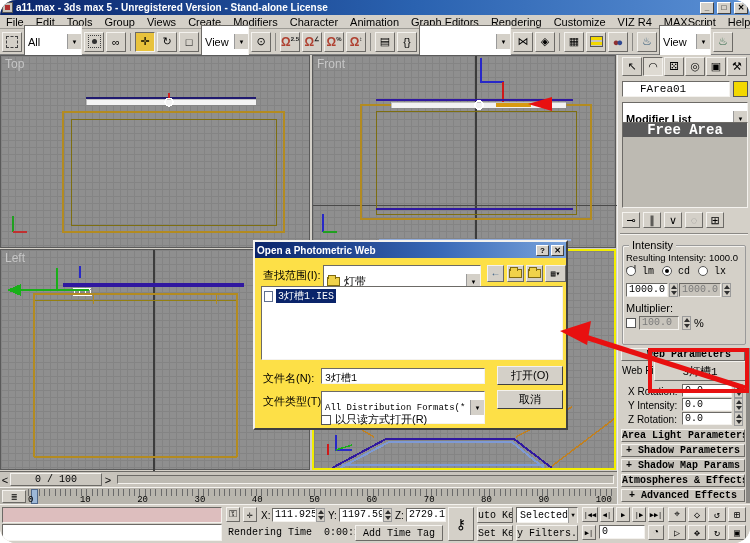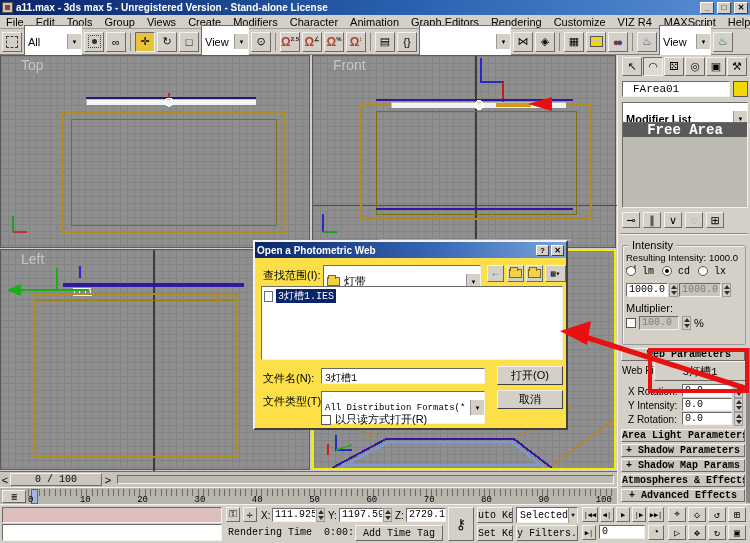--- a/index.html
+++ b/index.html
@@ -1,36 +1,36 @@
 <!DOCTYPE html>
 <html><head>
 <meta charset="utf-8">
 <style>
   *{box-sizing:border-box;margin:0;padding:0;}
   body{font-family:"Liberation Sans",sans-serif;font-size:11px;color:#000;}
-  #root{position:relative;width:750px;height:543px;background:#d4d0c8;overflow:hidden;}
+  #root{position:relative;width:750px;height:543px;background:#d4d0c8;overflow:hidden;border-radius:16px;}
   .mono{font-family:"Liberation Mono",monospace;}
   
   .titlebar{position:absolute;left:0;top:0;width:750px;height:15px;background:linear-gradient(90deg,#0a246a,#2a62b0 55%,#5a8fd4);color:#fff;display:flex;align-items:center;gap:3px;padding:0 2px;font-weight:bold;font-size:10px;}
   .appicon{width:11px;height:11px;background:#c8c4bc;border:1px solid #555;display:inline-block;}
   .appicon i{display:block;width:5px;height:5px;margin:2px;background:#b03030;}
   .winbtn{width:14px;height:12px;background:#d4d0c8;border:1px solid;border-color:#fff #404040 #404040 #fff;color:#000;font-size:8px;line-height:10px;text-align:center;font-weight:bold;}
   .menubar{position:absolute;left:0;top:15px;width:750px;height:14px;background:#d4d0c8;display:flex;align-items:center;border-bottom:1px solid #9c9a94;}
   .menu-item{padding:0 6px;white-space:nowrap;}
   .toolbar{position:absolute;left:0;top:29px;width:750px;height:26px;background:#d4d0c8;display:flex;align-items:center;gap:2px;padding:0 2px;border-bottom:1px solid #808080;}
   .tbtn{min-width:20px;height:20px;background:#d4d0c8;border:1px solid;border-color:#f4f2ee #6c6a66 #6c6a66 #f4f2ee;display:flex;align-items:center;justify-content:center;font-size:11px;flex:0 0 auto;position:relative;}
   .tbtn.on{background:#e8c23c;border-color:#6c6a66 #f4f2ee #f4f2ee #6c6a66;}
   .tsep{width:1px;height:18px;background:#8a8884;margin:0 2px;flex:0 0 auto;}
   .combo{height:33px;background:#fff;border:1px solid;border-color:#6c6a66 #f4f2ee #f4f2ee #6c6a66;display:flex;align-items:center;padding-left:3px;flex:0 0 auto;}
   .combo .cararea{margin-left:auto;width:14px;height:15px;background:#d4d0c8;border-left:1px solid #9a9a9a;display:flex;align-items:center;justify-content:center;font-size:6px;}
   .magnet{color:#b04030;font-weight:bold;font-size:12px;}
   .magnet sup{font-size:6px;color:#202020;}
   
   .vp{position:absolute;background-color:#8f8f8f;background-image:linear-gradient(#848484 1px,transparent 1px),linear-gradient(90deg,#848484 1px,transparent 1px),linear-gradient(#737373 1px,transparent 1px),linear-gradient(90deg,#737373 1px,transparent 1px);background-size:7px 7px,7px 7px,70px 70px,70px 70px;border:1px solid #5a5a5a;}
-  .vp-label{position:absolute;top:1px;left:20px;color:#c6c6c6;font-size:14px;z-index:2;}
+  .vp-label{position:absolute;top:1px;left:4px;color:#c6c6c6;font-size:12px;z-index:2;}
   .vp svg{position:absolute;left:0;top:0;}
   .vp.active{border:2px solid #f2ee00;}
   
   .cmdpanel{position:absolute;left:617px;top:55px;width:133px;height:450px;background:#d4d0c8;border-left:1px solid #f0f0f0;}
   .ptab{width:20px;height:19px;border:1px solid;border-color:#f4f2ee #6c6a66 #6c6a66 #f4f2ee;display:inline-flex;align-items:center;justify-content:center;font-size:11px;background:#d4d0c8;}
   .ptab.on{border-color:#6c6a66 #f4f2ee #f4f2ee #6c6a66;background:#dedad2;}
   .field{background:#fff;border:1px solid;border-color:#6c6a66 #f4f2ee #f4f2ee #6c6a66;overflow:hidden;white-space:nowrap;}
   .field.gray{background:#c8c4bc;color:#7a7a7a;}
   .spin{display:inline-flex;flex-direction:column;width:9px;height:14px;justify-content:center;gap:2px;background:#d4d0c8;border:1px solid #9a9a9a;align-items:center;}
   .spin i{width:0;height:0;border-left:3px solid transparent;border-right:3px solid transparent;}
@@ -222,21 +222,21 @@
 
   <div class="cmdpanel">
     <div style="position:absolute;left:4px;top:2px;display:flex;gap:1px;">
       <span class="ptab">↖</span>
       <span class="ptab on">◠</span>
       <span class="ptab">⚄</span>
       <span class="ptab">◎</span>
       <span class="ptab">▣</span>
       <span class="ptab">⚒</span>
     </div>
-    <div class="field mono" style="position:absolute;left:4px;top:26px;width:108px;height:16px;padding:1px 10px;">FArea01</div>
+    <div class="field mono" style="position:absolute;left:4px;top:26px;width:108px;height:16px;padding:1px 17px;">FArea01</div>
     <div style="position:absolute;left:115px;top:26px;width:15px;height:16px;border:1px solid #555;">
         <div style="width:100%;height:100%;background:#f2d800;"></div>
       </div>
     <div class="combo" style="position:absolute;left:4px;top:47px;width:126px;font-weight:bold;">
         <span>Modifier List</span>
         <span class="cararea">▼</span>
       </div>
     <div style="position:absolute;left:4px;top:67px;width:126px;height:86px;background:#bdbab2;border:1px solid;border-color:#6c6a66 #f4f2ee #f4f2ee #6c6a66;">
       <div class="mono" style="height:14px;background:#5a5a5a;color:#fff;font-weight:bold;text-align:center;font-size:14px;line-height:14px;">Free Area</div>
     </div>

